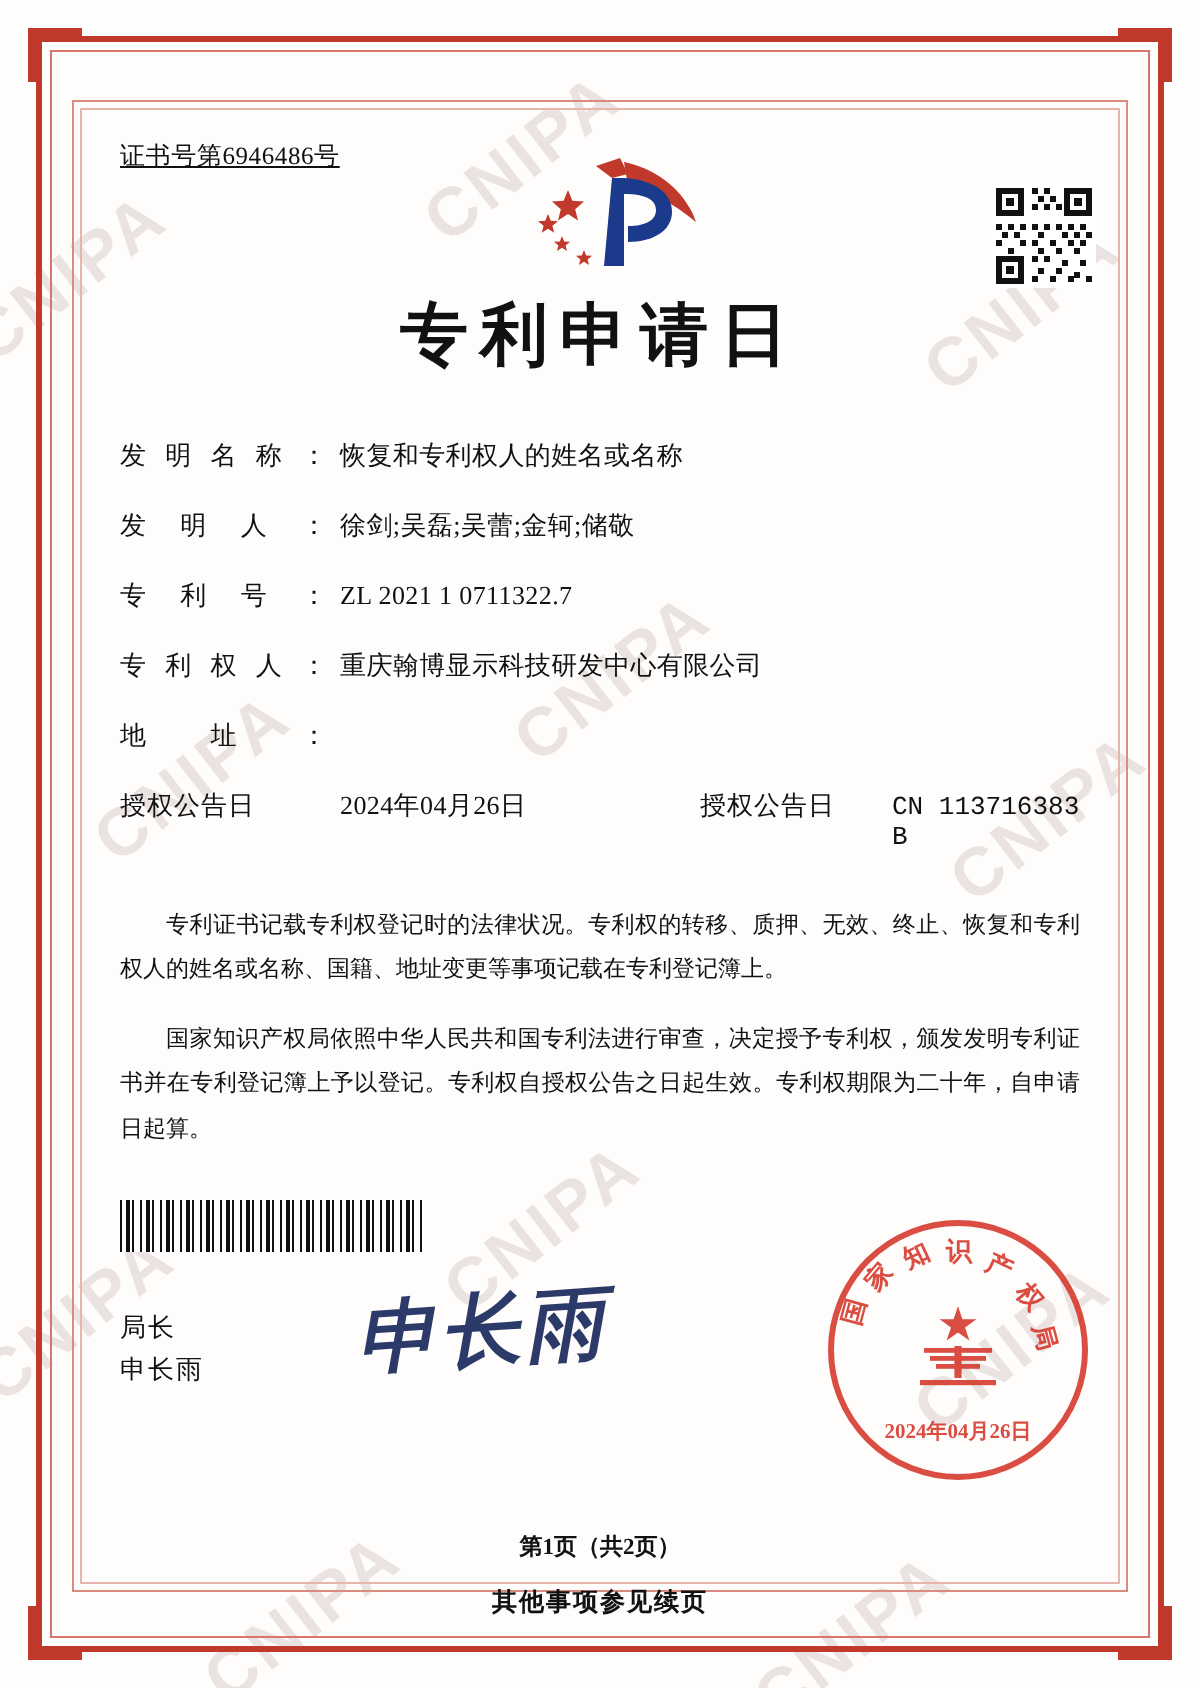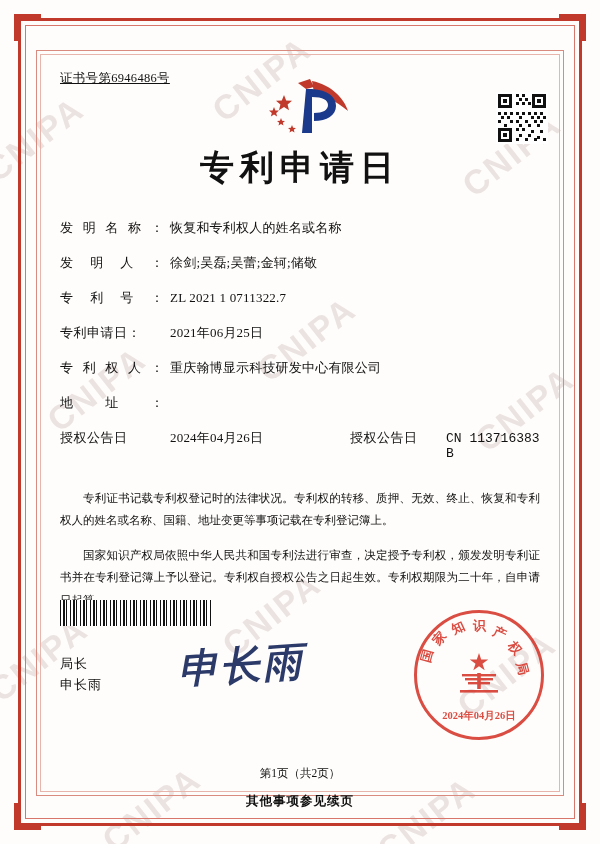--- a/index.html
+++ b/index.html
@@ -270,20 +270,21 @@
     white-space: nowrap;
   }
 
   .page-no {
     position: absolute;
     left: 0; right: 0;
     top: 766px;
     text-align: center;
     font-size: 11.5px;
     color: #111;
+    font-weight: bold;
   }
   .footer-note {
     position: absolute;
     left: 0; right: 0;
     top: 793px;
     text-align: center;
     font-size: 12.5px;
     font-weight: bold;
     color: #111;
     letter-spacing: 1px;
@@ -425,24 +426,20 @@
       <div class="field-row">
         <div class="field-label spaced">
           <span>专</span>
             <span>利</span>
             <span>号</span>
             <span>：</span>
         </div>
         <div class="field-value">ZL 2021 1 0711322.7</div>
       </div>
 
-      <div class="field-row">
-        <div class="field-label">专利申请日：</div>
-        <div class="field-value">2021年06月25日</div>
-      </div>
 
       <div class="field-row">
         <div class="field-label spaced">
           <span>专</span>
             <span>利</span>
             <span>权</span>
             <span>人</span>
             <span>：</span>
         </div>
         <div class="field-value">重庆翰博显示科技研发中心有限公司</div>

